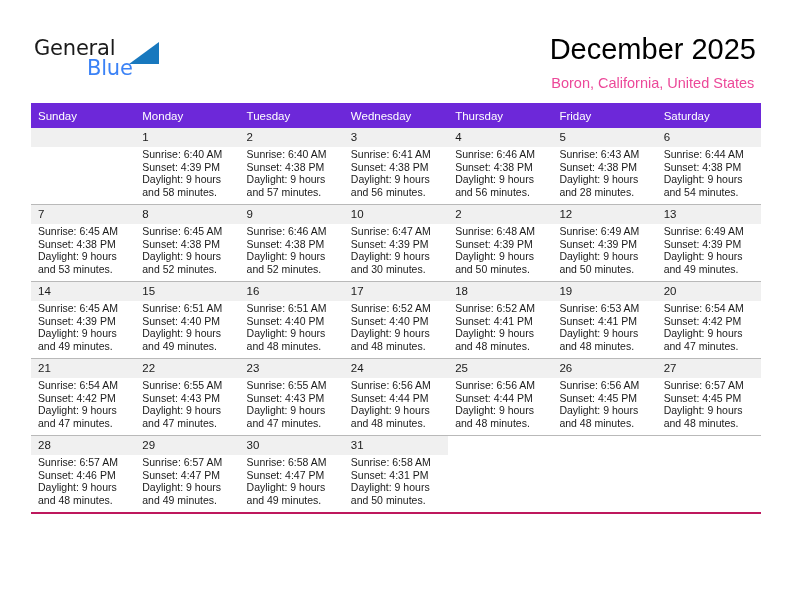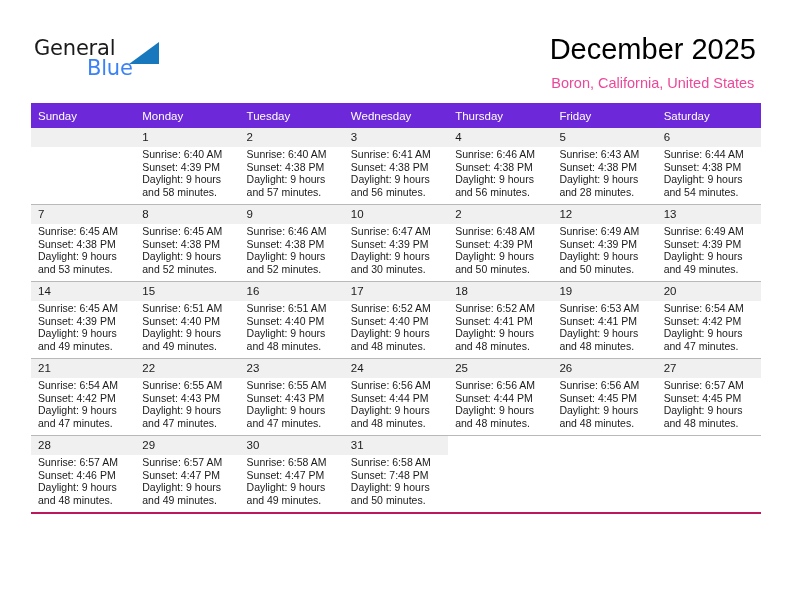--- a/index.html
+++ b/index.html
@@ -524,21 +524,21 @@
                 <div>Daylight: 9 hours</div>
                 <div>and 49 minutes.</div>
               </div>
             </div>
           </td>
           <td>
             <div class="cell-inner">
               <div class="daynum-bar">31</div>
               <div class="cell-text">
                 <div>Sunrise: 6:58 AM</div>
-                <div>Sunset: 7:48 PM</div>
+                <div>Sunset: 4:31 PM</div>
                 <div>Daylight: 9 hours</div>
                 <div>and 50 minutes.</div>
               </div>
             </div>
           </td>
           <td>
             <div class="cell-inner cell-blank">
               <div class="daynum-bar" style="background: rgb(255, 255, 255);"></div>
             </div>
           </td>

